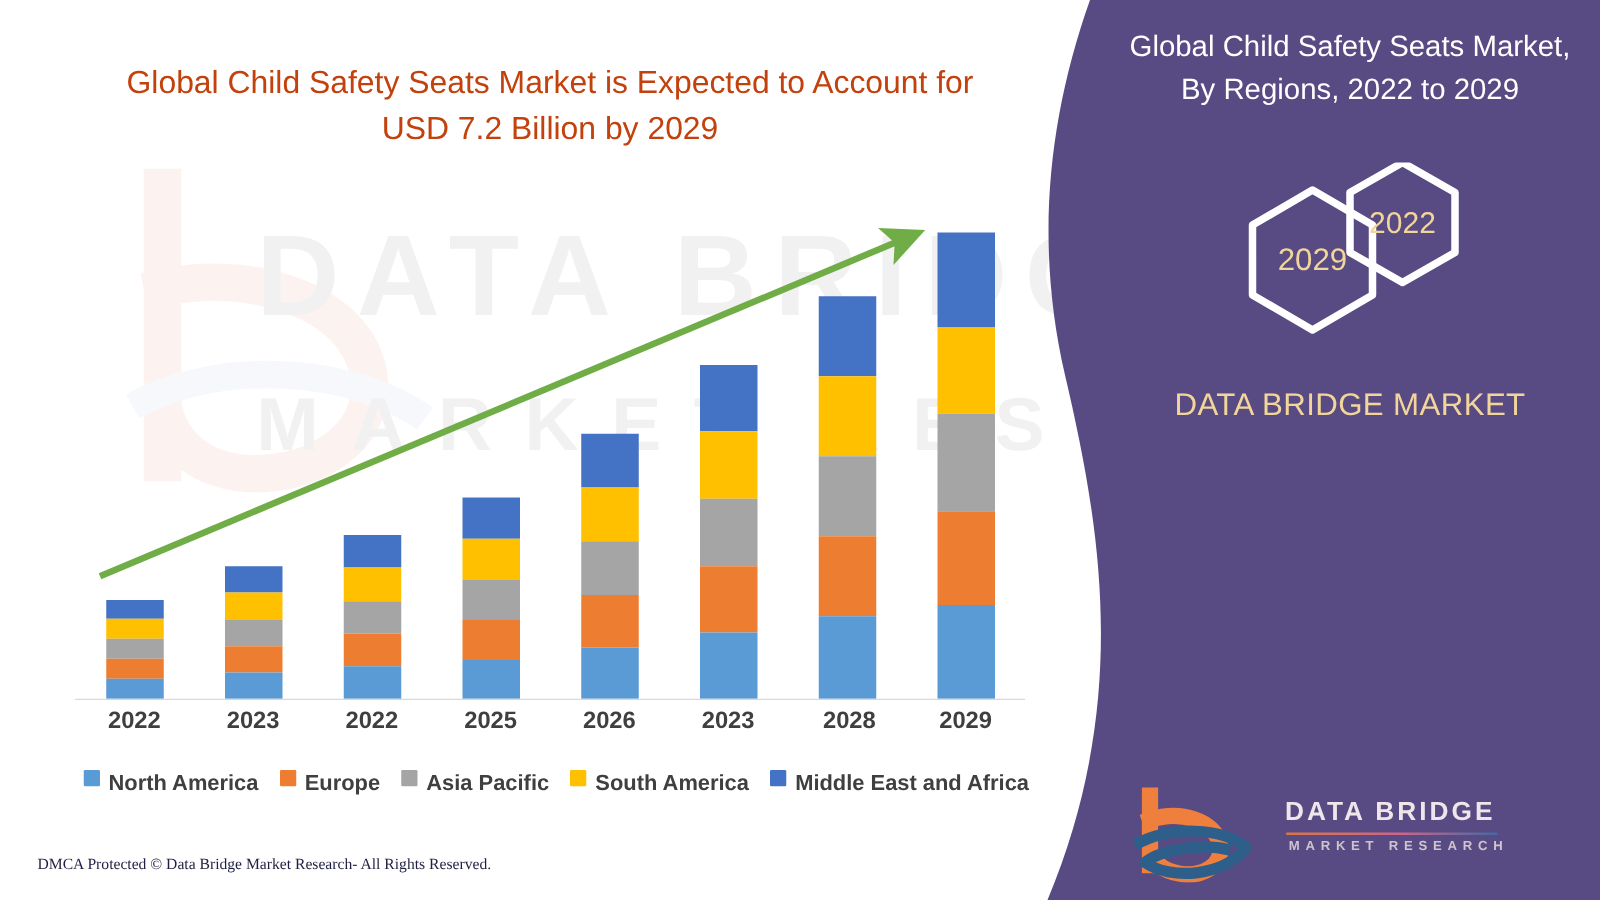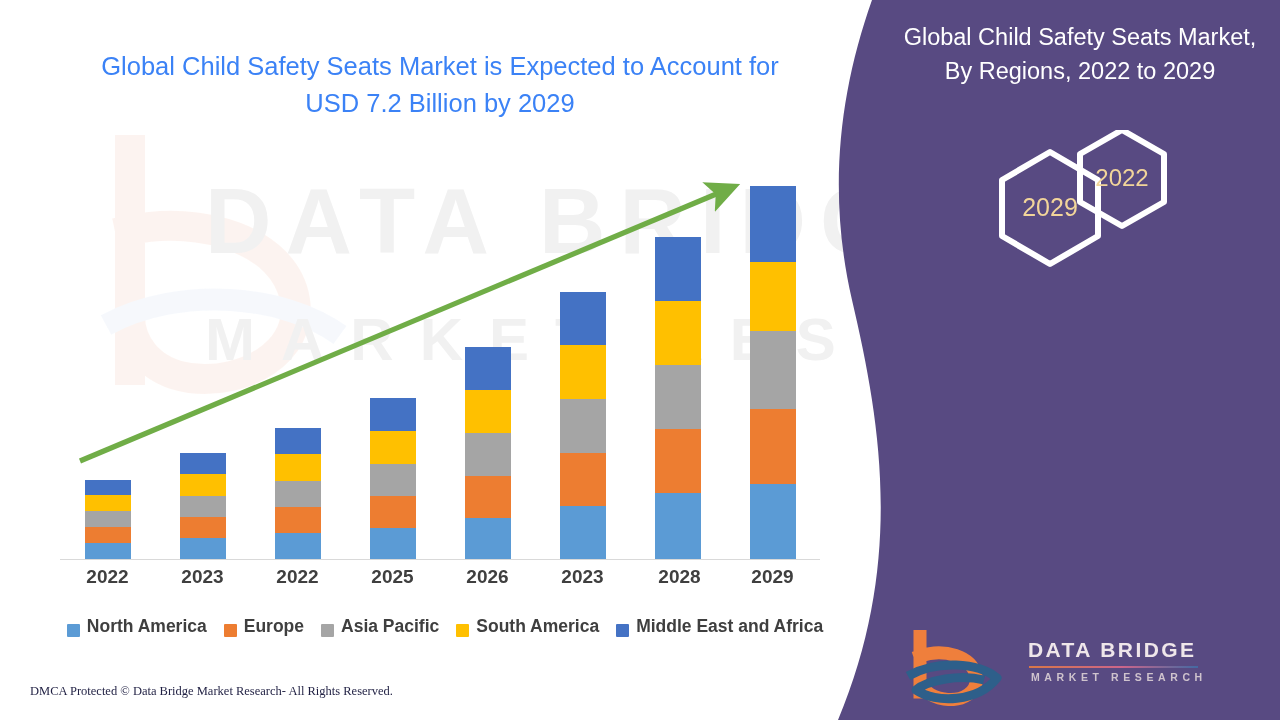--- a/index.html
+++ b/index.html
@@ -20,41 +20,41 @@
   }
   .wm-text{
     position:absolute;left:205px;top:150px;width:700px;
     color:#f1f1f1;font-size:92px;letter-spacing:14px;font-weight:700;
     line-height:1.55;pointer-events:none;white-space:nowrap;
   }
   .wm-text .l2{font-size:60px;letter-spacing:26px;}
 
   .chart-title{
     position:absolute;left:60px;top:48px;width:760px;
-    text-align:center;color:#3b82f6;font-size:25.5px;line-height:1.45;
+    text-align:center;color:#c2410c;font-size:25.5px;line-height:1.45;
     font-weight:400;
   }
 
   
   .plot{position:absolute;left:60px;top:150px;width:760px;height:410px;}
   .axis-line{position:absolute;left:0;bottom:0;width:760px;height:1px;background:#d9d9d9;}
   .bars{position:absolute;left:0;bottom:1px;width:760px;height:409px;}
   .bar-group{position:absolute;bottom:0;width:95px;display:flex;flex-direction:column;align-items:center;justify-content:flex-end;height:100%;}
   .bar{width:46px;display:flex;flex-direction:column;}
   .seg{width:100%;}
 
   .xaxis{position:absolute;left:60px;top:566px;width:760px;height:30px;}
   .xtick{position:absolute;width:95px;text-align:center;color:#3f3f3f;font-size:19px;font-weight:700;}
 
   
   .arrow{position:absolute;left:0;top:0;width:900px;height:720px;pointer-events:none;}
 
   
   .legend{position:absolute;left:60px;top:616px;width:770px;display:flex;justify-content:center;align-items:center;gap:17px;}
-  .legend-item{display:flex;align-items:flex-end;gap:7px;}
+  .legend-item{display:flex;align-items:flex-start;gap:7px;}
   .legend-swatch{width:13px;height:13px;display:inline-block;border-radius:1px;}
   .legend-label{color:#3f3f3f;font-size:17.5px;font-weight:700;white-space:nowrap;}
 
   
   .footer-left{position:absolute;left:30px;top:684px;color:#1f1f42;font-size:12.5px;font-family:"Liberation Serif",serif;white-space:nowrap;}
   .footer-right{position:absolute;left:460px;top:684px;color:#1f1f42;font-size:12.5px;font-family:"Liberation Serif",serif;white-space:nowrap;}
 
   
   .right-panel{position:absolute;left:0;top:0;width:1280px;height:720px;pointer-events:none;}
   .right-content{position:absolute;left:880px;top:0;width:400px;height:720px;}
@@ -239,20 +239,21 @@
     <svg class="hexes" viewBox="0 0 400 170">
 
       <polygon points="122,50 170,22 218,50 218,106 170,134 122,106" fill="none" stroke="#ffffff" stroke-width="6" stroke-linejoin="round"></polygon>
       <text id="hex2029" x="170" y="86" text-anchor="middle" font-family="Liberation Sans, sans-serif" font-size="25" fill="#f2d59a">2029</text>
 
       <polygon points="200,24 242,0 284,24 284,72 242,96 200,72" fill="none" stroke="#ffffff" stroke-width="6" stroke-linejoin="round"></polygon>
       <text id="hex2022" x="242" y="56" text-anchor="middle" font-family="Liberation Sans, sans-serif" font-size="24" fill="#f2d59a">2022</text>
     </svg>
 
     <div class="brand">
+      <div>DATA BRIDGE MARKET</div>
     </div>
 
     <div class="logo">
       <svg width="120" height="76" viewBox="0 0 120 76">
         <path d="M22 6 L22 62 M22 26 C 46 18, 74 26, 78 46 C 81 62, 64 72, 46 69 C 32 67, 22 58, 22 49" fill="none" stroke="#ef7f3c" stroke-width="13" stroke-linecap="square"></path>
         <path d="M10 46 C 38 30, 80 32, 99 48 C 80 72, 38 74, 18 60 C 30 50, 62 44, 86 50" fill="none" stroke="#2e5f8a" stroke-width="9" stroke-linejoin="round"></path>
       </svg>
       <div class="logo-txt1">DATA BRIDGE</div>
       <div class="logo-rule"></div>
       <div class="logo-txt2">MARKET RESEARCH</div>

